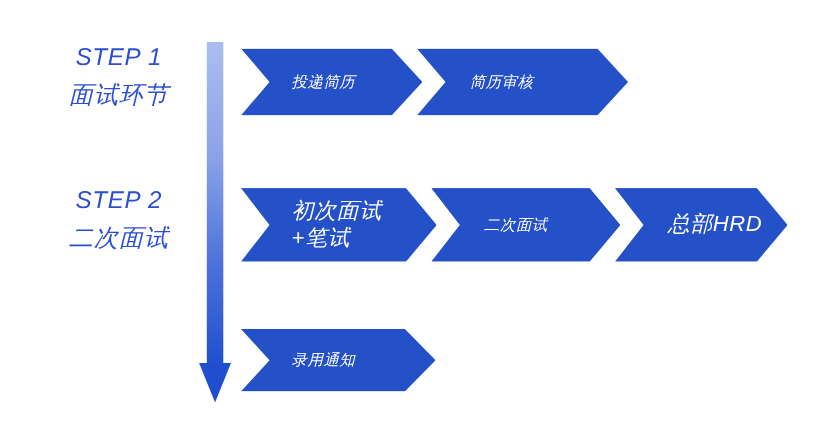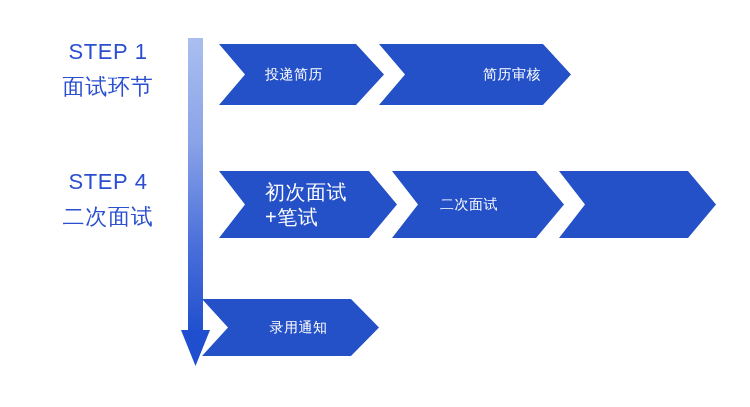--- a/index.html
+++ b/index.html
@@ -14,20 +14,21 @@
     overflow: hidden;
     font-family: "Liberation Sans", "DejaVu Sans", sans-serif;
     position: relative;
   }
 
   #diagram {
     position: relative;
     width: 750px;
     height: 288px;
     background: #ffffff;
+    font-style: italic;
   }
 
   
   .step-label {
     position: absolute;
     left: 38px;
     width: 140px;
     text-align: center;
     color: #2B4FD0;
     line-height: 1.42;
@@ -104,42 +105,42 @@
   
   #chevron-r1-c1 { left: 219px; top: 44px; width: 165px; height: 61px; }
   #chevron-r1-c2 { left: 379px; top: 44px; width: 192px; height: 61px; }
 
   
   #chevron-r2-c1 { left: 219px; top: 171px; width: 178px; height: 67px; }
   #chevron-r2-c2 { left: 392px; top: 171px; width: 172px; height: 67px; }
   #chevron-r2-c3 { left: 559px; top: 171px; width: 157px; height: 67px; }
 
   
-  #chevron-r3-c1 { left: 202px; top: 299px; width: 177px; height: 57px; text-align: center; }
+  #chevron-r3-c1 { left: 219px; top: 299px; width: 177px; height: 57px; }
 
   
   #chevron-r2-c1 .chev-label { padding-left: 46px; font-size: 20px; }
   #chevron-r2-c3 .chev-label { padding-left: 48px; font-size: 20px; padding-right: 14px; }
   #chevron-r2-c2 .chev-label { padding-left: 48px; }
   #chevron-r1-c1 .chev-label { padding-left: 46px; }
-  #chevron-r1-c2 .chev-label { padding-left: 48px; align-items: flex-end; }
+  #chevron-r1-c2 .chev-label { padding-left: 48px; }
   #chevron-r3-c1 .chev-label { padding-left: 46px; }
 </style>
 </head>
 <body>
 
 <div id="diagram">
 
   <div class="step-label" id="step-label-1">
     <div class="step-title">STEP 1</div>
     <div class="step-sub">面试环节</div>
   </div>
 
   <div class="step-label" id="step-label-2">
-    <div class="step-title">STEP 4</div>
+    <div class="step-title">STEP 2</div>
     <div class="step-sub">二次面试</div>
   </div>
 
   <div class="step-label" id="step-label-3">
   </div>
 
   <svg id="timeline-arrow" viewBox="0 0 40 328" width="40" height="328" aria-hidden="true">
     <defs>
       <linearGradient id="arrowGrad" x1="0" y1="0" x2="0" y2="1">
         <stop offset="0%" stop-color="#AABEEF"></stop>
@@ -183,20 +184,21 @@
     <div class="chevron" id="chevron-r2-c2">
       <div class="chev-shape"></div>
       <div class="chev-label single">
         <span class="line1">二次面试</span>
       </div>
     </div>
 
     <div class="chevron" id="chevron-r2-c3">
       <div class="chev-shape"></div>
       <div class="chev-label">
+        <span class="line1">总部HRD</span>
       </div>
     </div>
 
   </div>
 
   <div class="chevron-row">
 
     <div class="chevron" id="chevron-r3-c1">
       <div class="chev-shape"></div>
       <div class="chev-label single">

